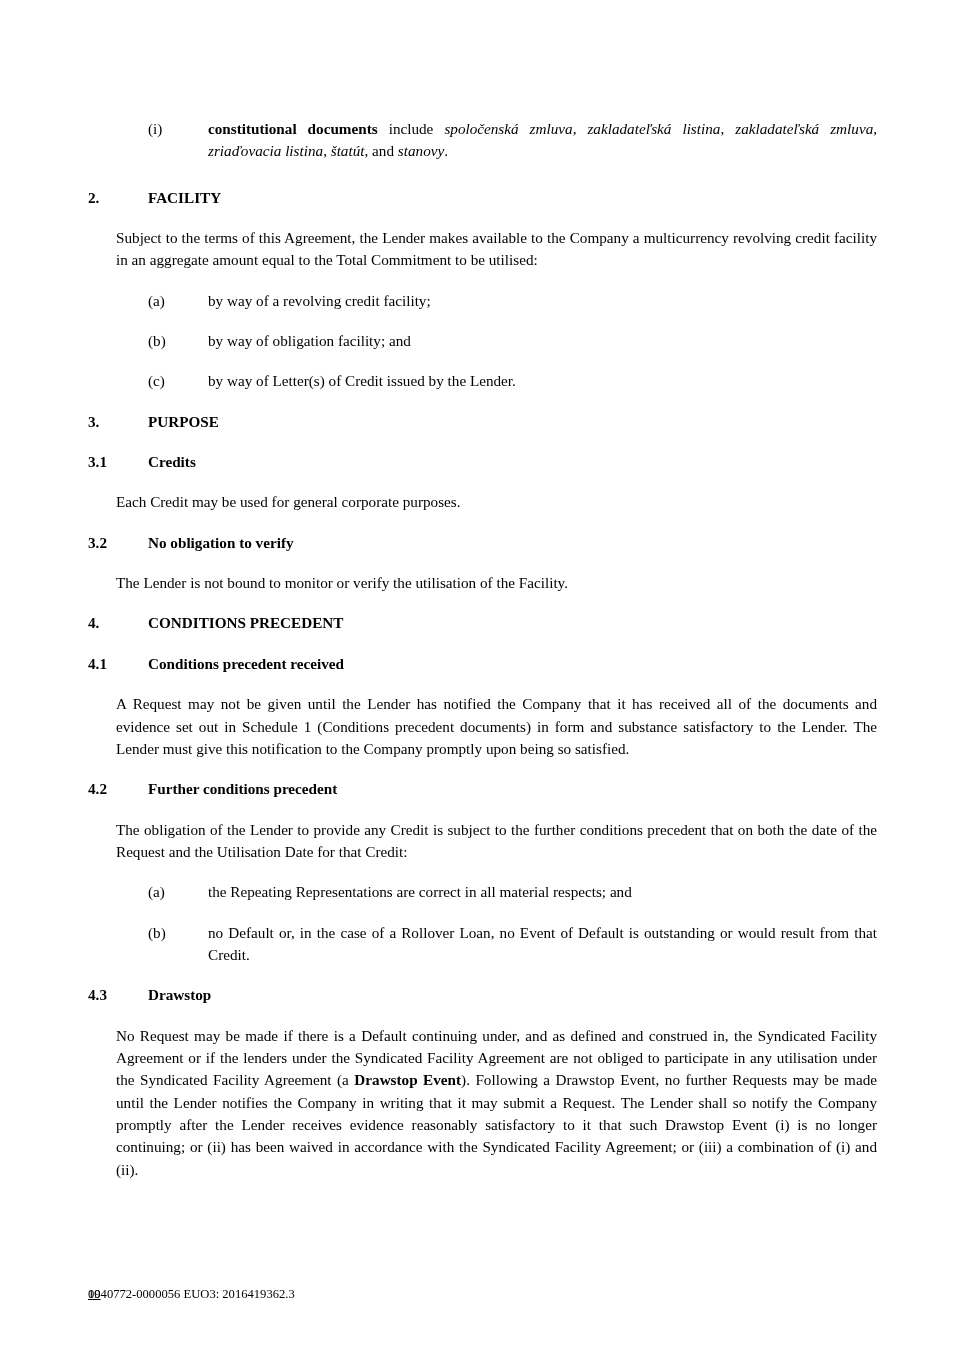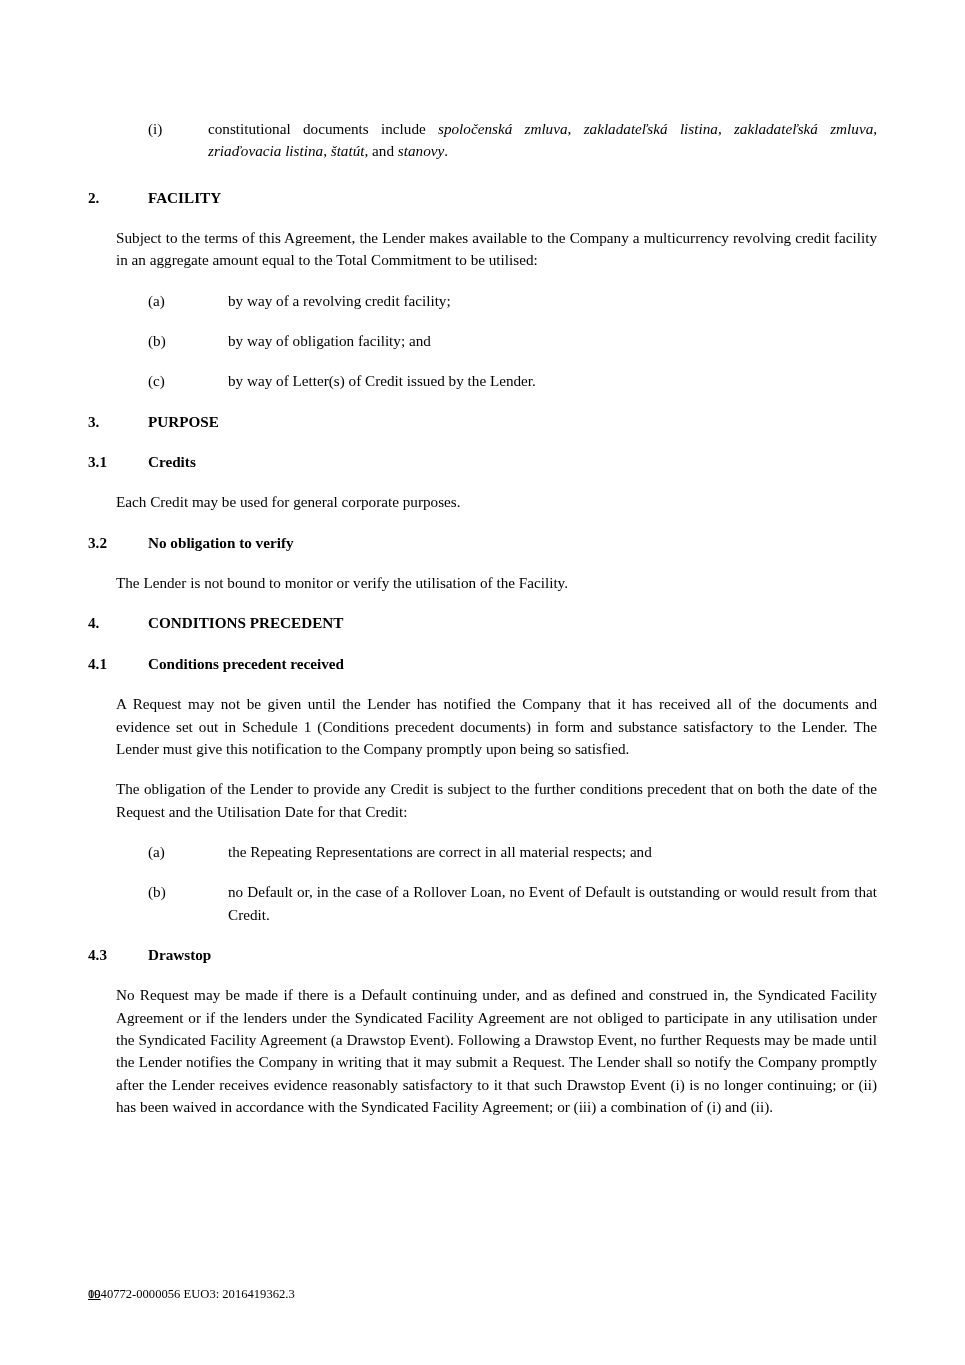--- a/index.html
+++ b/index.html
@@ -51,29 +51,28 @@
     margin-left: 60px;
     margin-bottom: 18px;
   }
   .sub-label {
     flex: 0 0 auto;
     width: 60px;
   }
   .sub-text {
     flex: 1 1 auto;
     text-align: justify;
-    margin-left: 20px;
   }
   .roman-row {
     display: flex;
     align-items: flex-start;
     margin-left: 60px;
     margin-bottom: 24px;
   }
-  b { font-weight: normal; }
+  b { font-weight: bold; }
   i { }
   .footer {
     position: absolute;
     left: 88px;
     right: 88px;
     bottom: 62px;
     font-size: 12.6px;
     display: flex;
     align-items: baseline;
   }
@@ -138,20 +137,24 @@
     <div class="num heading">4.</div>
     <div class="body-text heading">CONDITIONS PRECEDENT</div>
   </div>
 
   <div class="row">
     <div class="num heading">4.1</div>
     <div class="body-text heading">Conditions precedent received</div>
   </div>
   <div class="indent-block">A Request may not be given until the Lender has notified the Company that it has received all of the documents and evidence set out in Schedule 1 (Conditions precedent documents) in form and substance satisfactory to the Lender. The Lender must give this notification to the Company promptly upon being so satisfied.</div>
 
+  <div class="row">
+    <div class="num heading">4.2</div>
+    <div class="body-text heading">Further conditions precedent</div>
+  </div>
   <div class="indent-block">The obligation of the Lender to provide any Credit is subject to the further conditions precedent that on both the date of the Request and the Utilisation Date for that Credit:</div>
   <div class="sub-row">
     <div class="sub-label">(a)</div>
     <div class="sub-text">the Repeating Representations are correct in all material respects; and</div>
   </div>
   <div class="sub-row">
     <div class="sub-label">(b)</div>
     <div class="sub-text">no Default or, in the case of a Rollover Loan, no Event of Default is outstanding or would result from that Credit.</div>
   </div>
 

